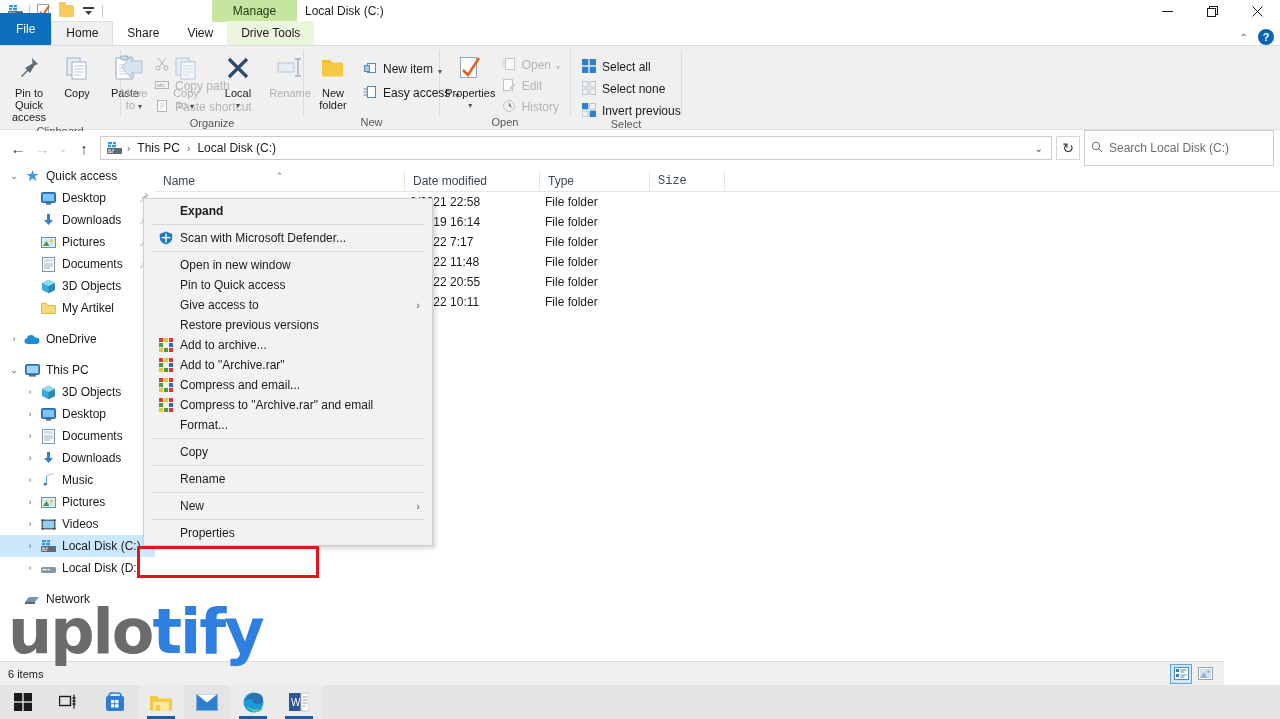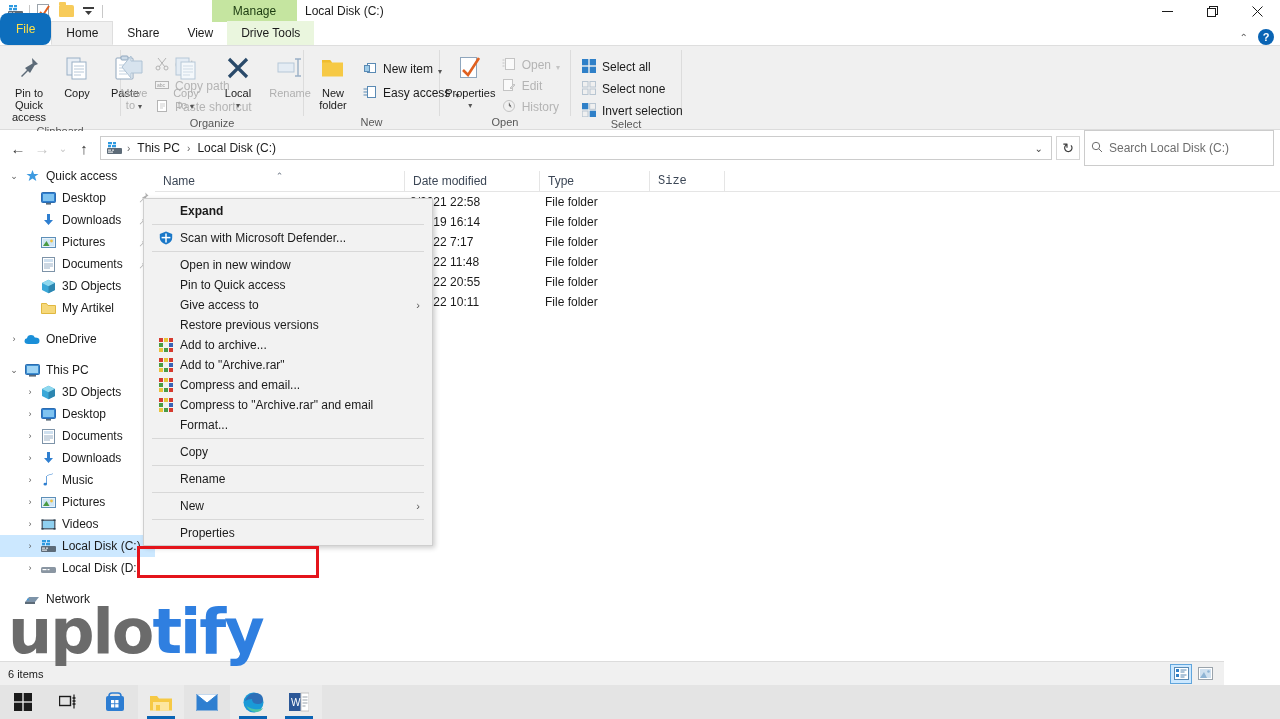--- a/index.html
+++ b/index.html
@@ -36,21 +36,21 @@
   
   .tabstrip {
     position:absolute; left:0; top:22px; width:1280px; height:24px;
     background:#ffffff; display:flex; align-items:flex-end;
     border-bottom:1px solid #dedede;
   }
   .tab {
     height:24px; padding:0 14px; display:flex; align-items:center;
     font-size:12px; color:#1b1b1b; background:transparent;
   }
-  .tab.file { background:#0d6ebd; color:#fde047; padding:16px 16px;border-radius:8px; }
+  .tab.file { background:#0d6ebd; color:#ffffff; padding:16px 16px; }
   .tab.active { background:#f0f0f0; border:1px solid #dedede; border-bottom:1px solid #f0f0f0; }
   .tab.ctx { background:#eaf6de; }
   .tab-right { margin-left:auto; display:flex; align-items:center; padding-right:6px; gap:10px; }
   .help-circle {
     width:16px; height:16px; border-radius:50%; background:#0a64b4; color:#fff;
     font-size:11px; display:flex; align-items:center; justify-content:center; font-weight:bold;
   }
 
   
   .ribbon {
@@ -506,21 +506,21 @@
           </div>
           <div class="rsmall">
             <span class="rsmall-ico">
               <svg width="14" height="14" viewBox="0 0 14 14">
                   <rect x="0" y="0" width="6.3" height="6.3" fill="#2f80c8"></rect>
                   <rect x="7.7" y="0.5" width="5.8" height="5.8" fill="none" stroke="#b9c6d2"></rect>
                   <rect x="0.2" y="8" width="5.8" height="5.8" fill="none" stroke="#b9c6d2"></rect>
                   <rect x="7.7" y="7.7" width="6.3" height="6.3" fill="#2f80c8"></rect>
                 </svg>
             </span>
-            <span>Invert selection</span>
+            <span>Invert previous</span>
           </div>
         </div>
       </div>
       <div class="rgroup-label">Select</div>
     </div>
     <div class="rgroup-div"></div>
   </div>
 
   <div class="addrbar">
     <div class="navbtn">←</div>

